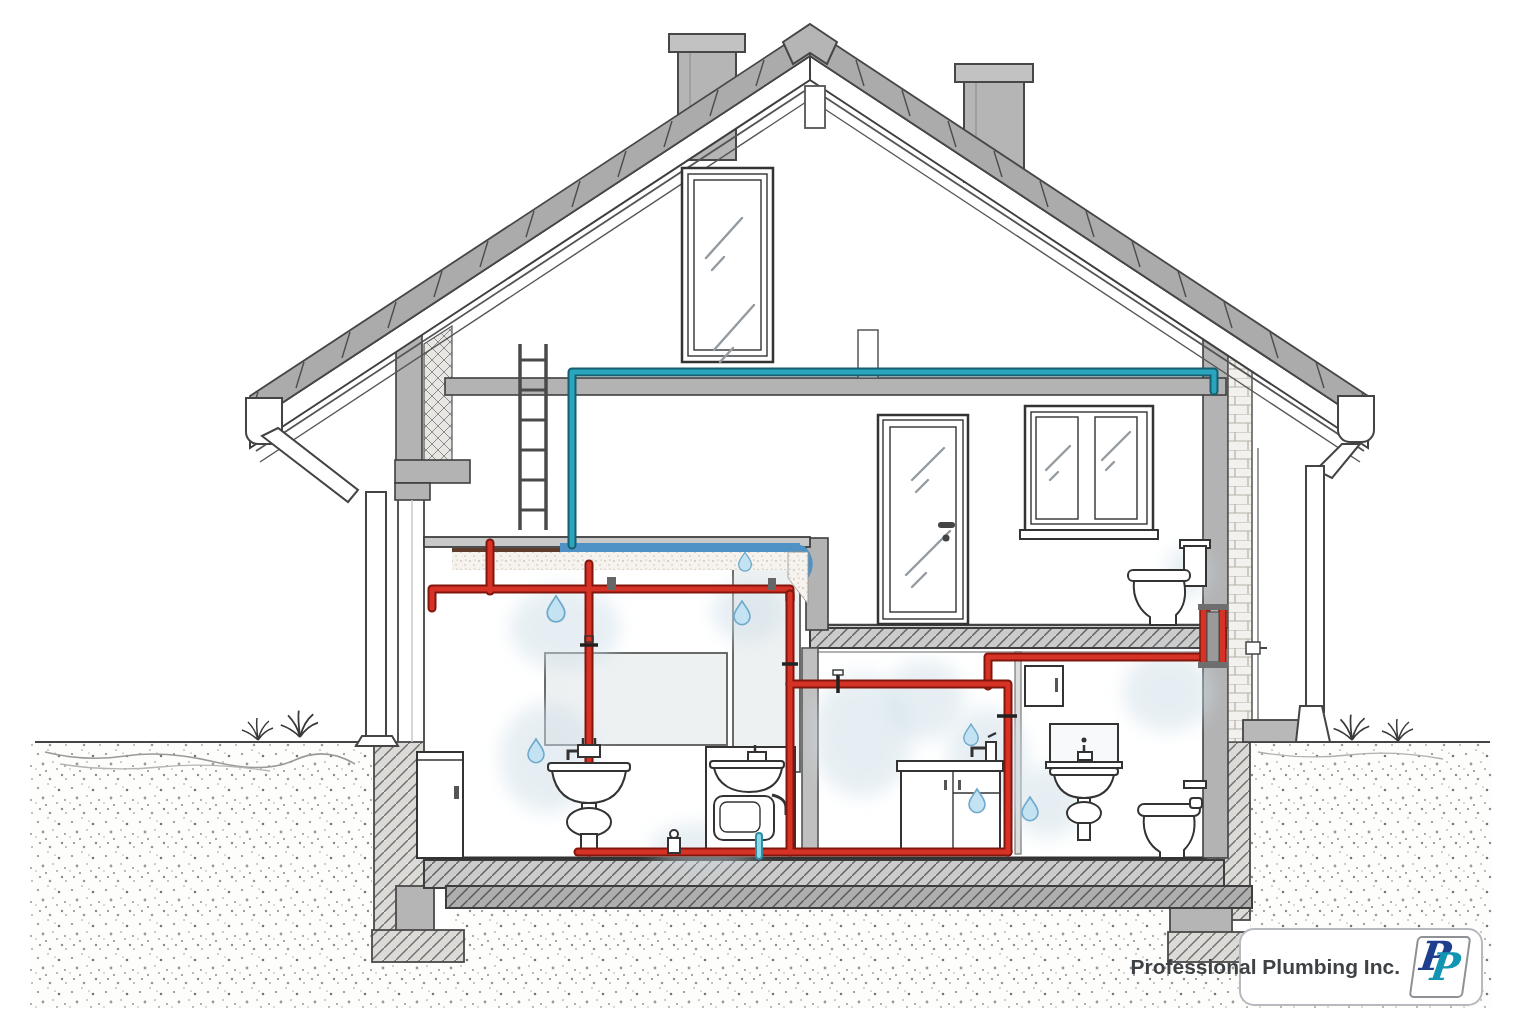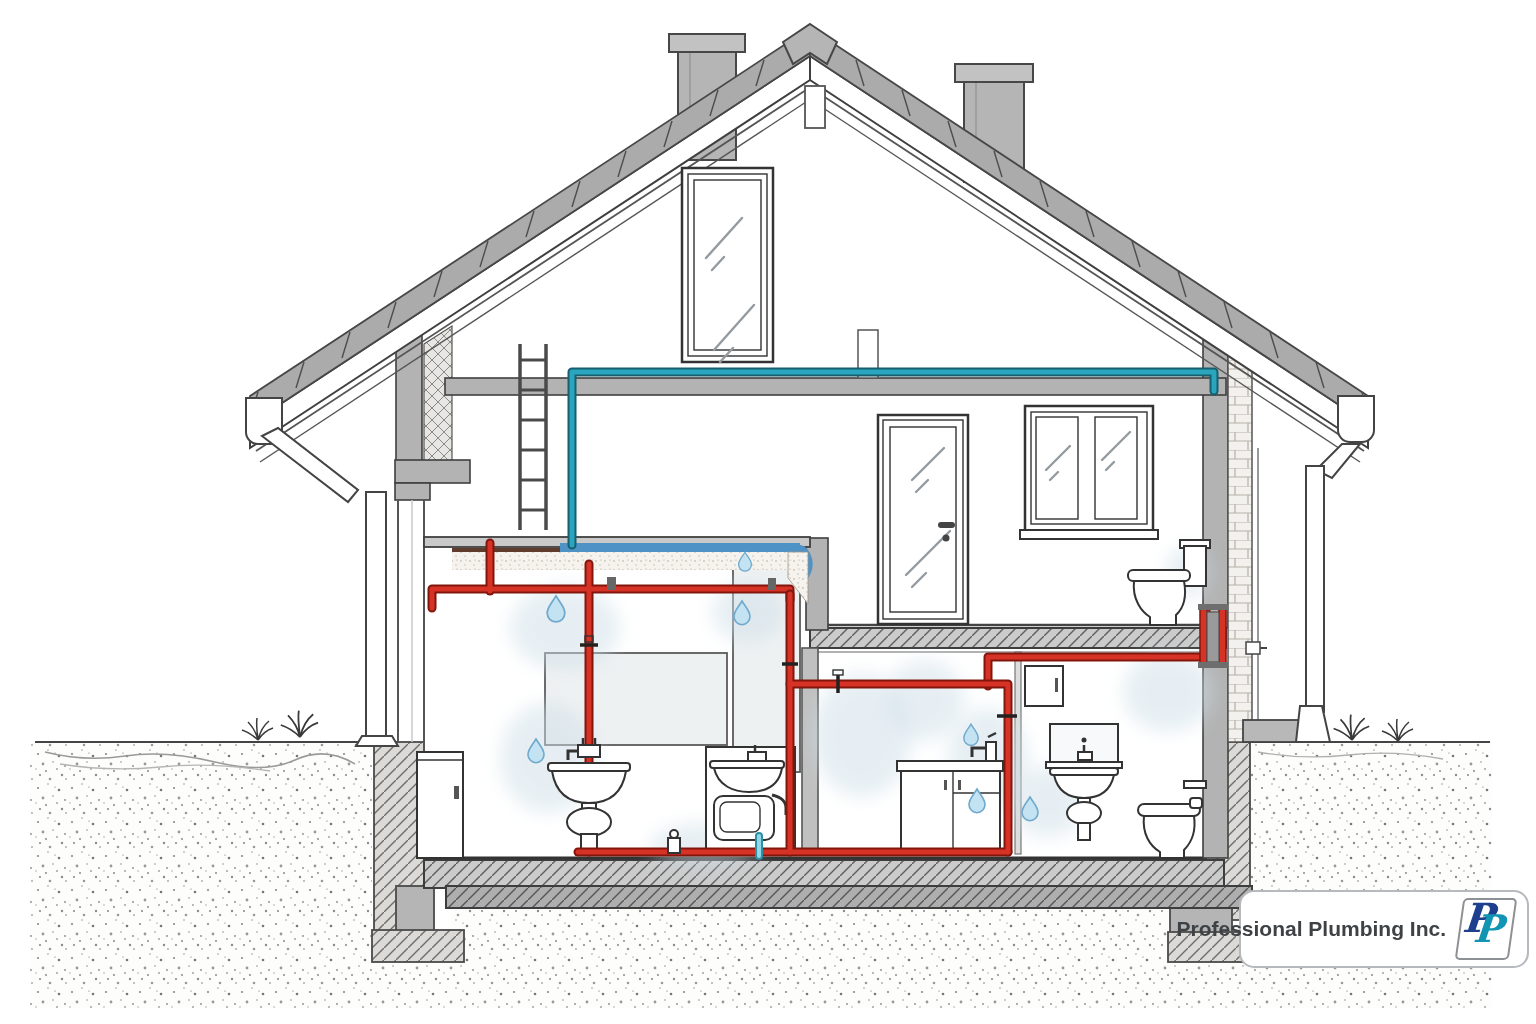--- a/index.html
+++ b/index.html
@@ -17,21 +17,21 @@
 
   .droplet{fill:var(--droplet-fill,#c3e2f2);stroke:var(--droplet-edge,#6fa9cc);stroke-width:1.6;}
   .fx{fill:#ffffff;stroke:#333333;stroke-width:2;}
   .fx-thin{fill:none;stroke:#333333;stroke-width:1.4;}
   .shine{stroke:#949ba0;stroke-width:2.4;fill:none;stroke-linecap:round;}
   .wallgray{fill:var(--structure-gray,#b3b3b3);stroke:#3f3f3f;stroke-width:1.6;}
   .membrane{fill:var(--membrane-blue,#4f93c6);}
   .stain{fill:#cfdfe8;opacity:.5;}
 
   
-  #badge{position:absolute;left:1239px;top:890px;width:290px;height:78px;background:#fff;
+  #badge{position:absolute;left:1239px;top:928px;width:244px;height:78px;background:#fff;
          border:2.5px solid var(--badge-border,#b6b9bd);border-radius:15px;box-sizing:border-box;
          display:flex;align-items:center;justify-content:flex-end;gap:13px;padding:8px 14px 8px 10px;}
   .badge-text{text-align:right;line-height:1.25;}
   .badge-company{font-size:21px;font-weight:bold;color:var(--company-text,#3f4245);white-space:nowrap;}
   .badge-site{font-size:20px;color:var(--website-text,#96999d);}
   .badge-logo{position:relative;width:50px;height:58px;border:2px solid #8d9094;border-radius:5px;
               background:#fff;transform:skewX(-8deg);flex:0 0 auto;}
   .lp{position:absolute;font-family:"DejaVu Serif","Liberation Serif",serif;font-style:italic;font-weight:bold;}
   .lp1{left:4px;top:-6px;font-size:40px;color:var(--logo-navy,#1e3f8e);}
   .lp2{left:16px;top:6px;font-size:38px;color:var(--logo-teal,#1295b2);}

